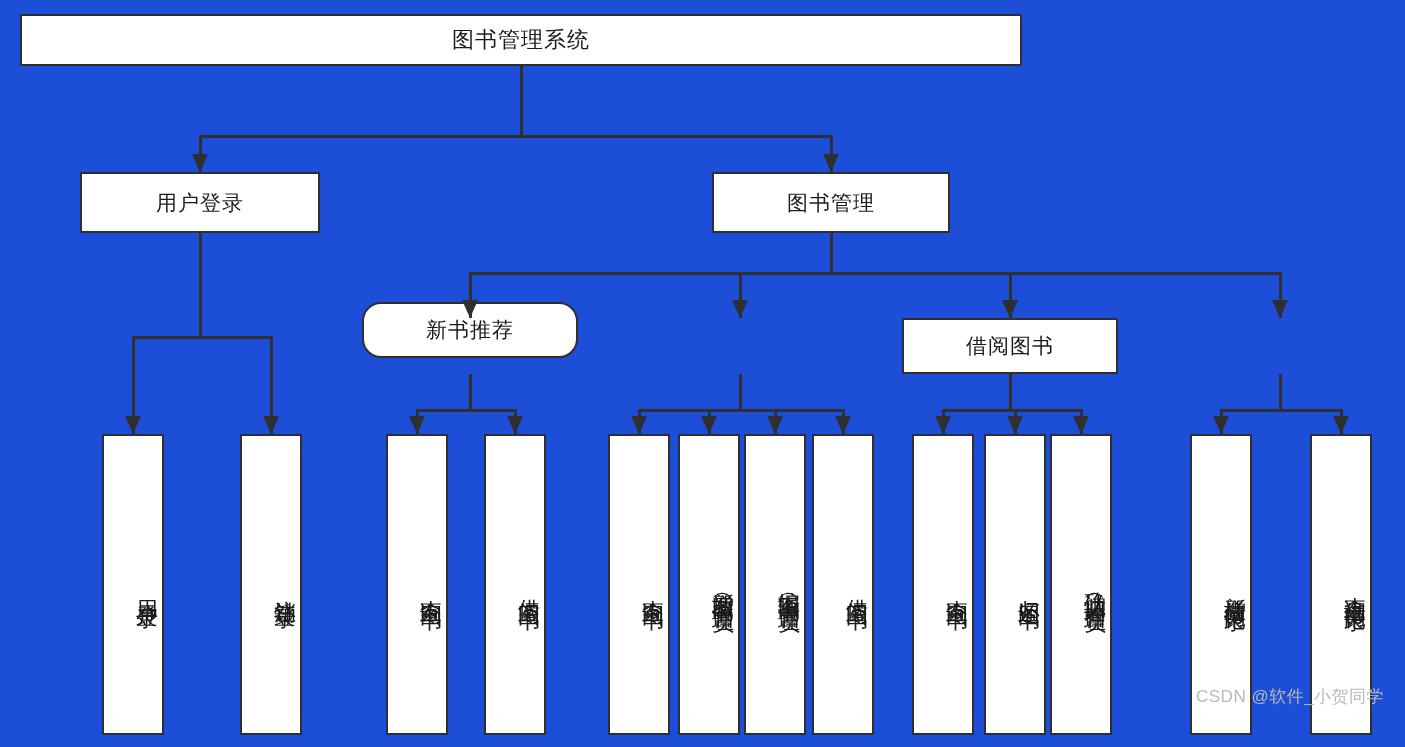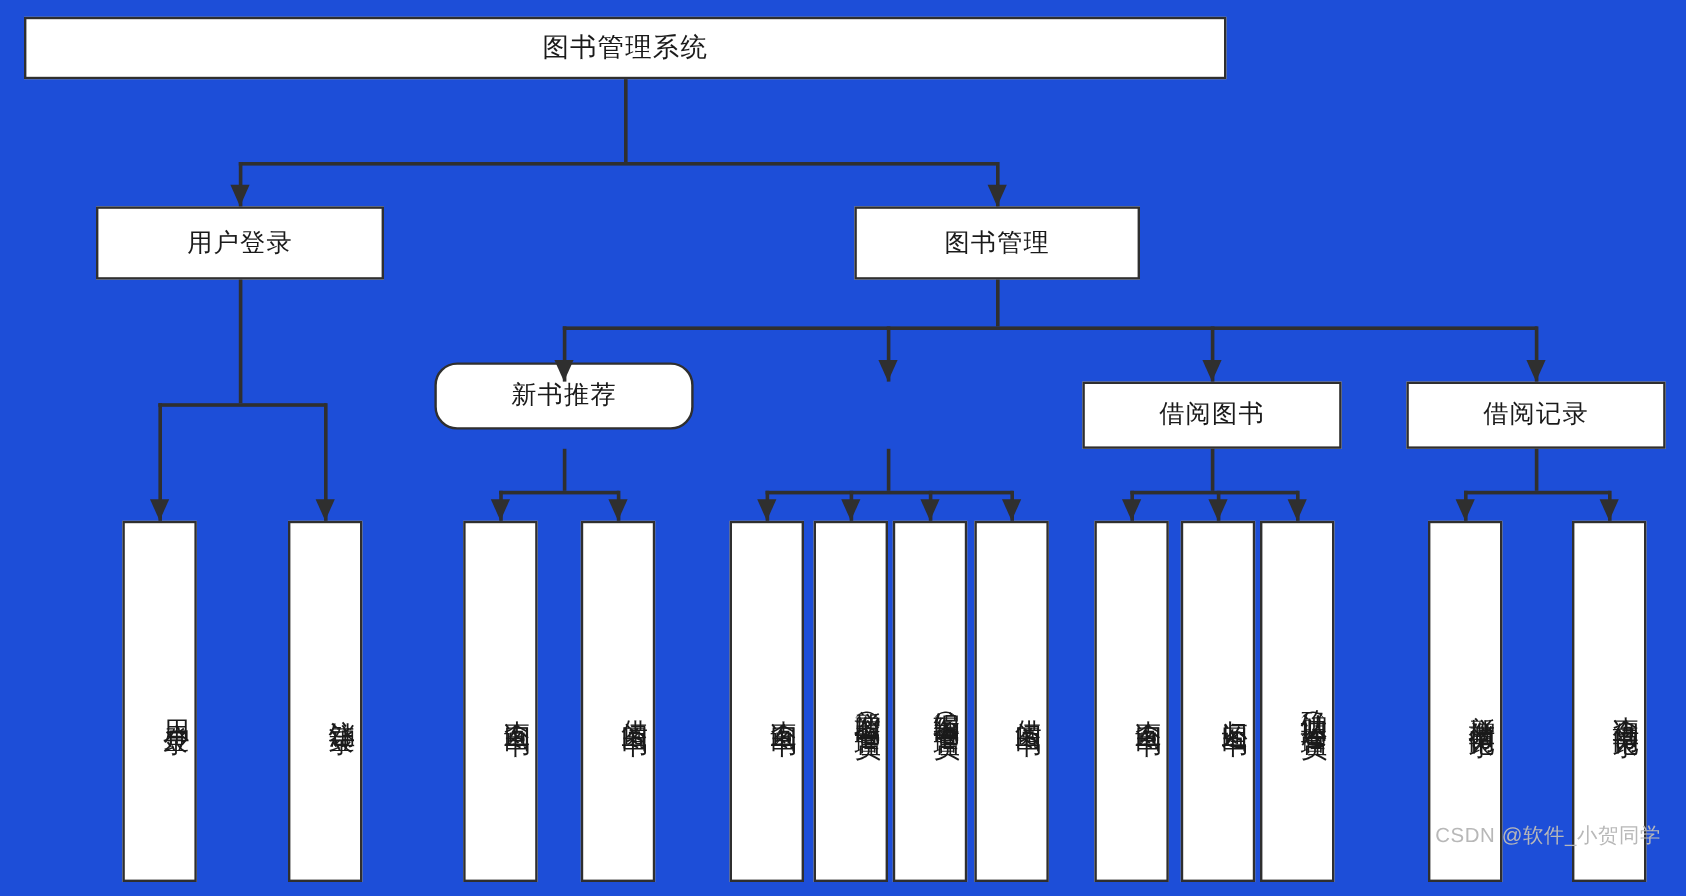--- a/index.html
+++ b/index.html
@@ -83,23 +83,20 @@
       <span>用户登录</span>
     </div>
     <div class="node node-h" style="left: 712px; top: 172px; width: 238px; height: 61px;">
       <span>图书管理</span>
     </div>
     <div class="node node-h" style="left: 362px; top: 302px; width: 216px; height: 56px; border-radius: 19px;">
       <span>新书推荐</span>
     </div>
     <div class="node node-h" style="left: 902px; top: 318px; width: 216px; height: 56px;">
       <span>借阅图书</span>
-    </div>
-    <div class="node node-h" style="left: 1172px; top: 318px; width: 216px; height: 56px;">
-      <span>借阅记录</span>
     </div>
     <div class="node node-v" style="left: 102px; top: 434px; width: 62px; height: 301px;">
       <span class="vlabel">用户登录</span>
     </div>
     <div class="node node-v" style="left: 240px; top: 434px; width: 62px; height: 301px;">
       <span class="vlabel">注销登录</span>
     </div>
     <div class="node node-v" style="left: 386px; top: 434px; width: 62px; height: 301px;">
       <span class="vlabel">查询图书</span>
     </div>

